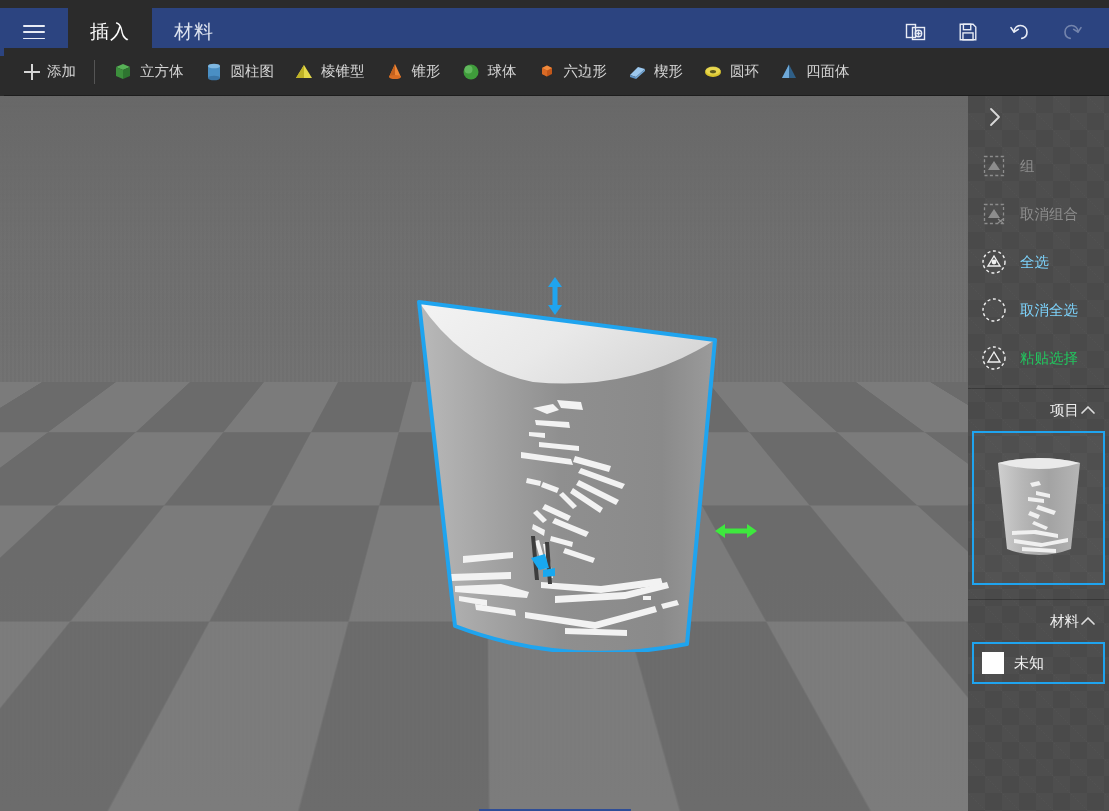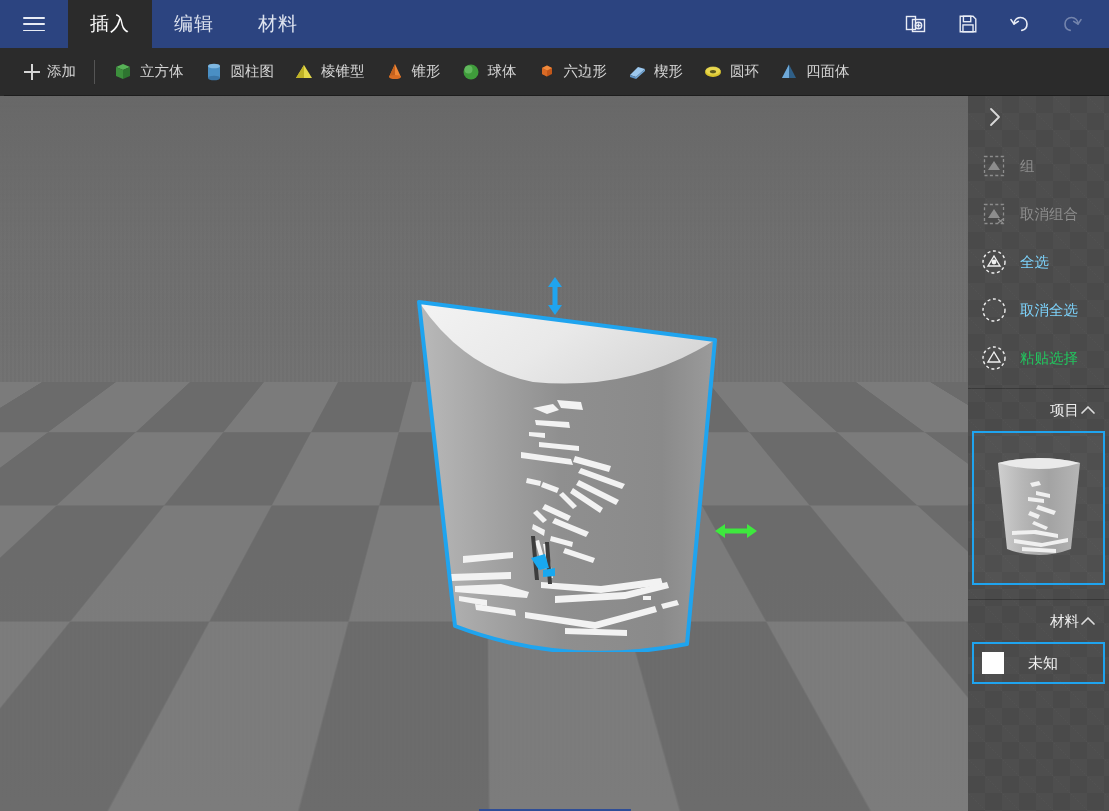--- a/index.html
+++ b/index.html
@@ -15,21 +15,21 @@
   #app {
     position: relative;
     width: 1109px;
     height: 811px;
     overflow: hidden;
   }
 
   
   .menubar {
     position: absolute;
-    top: 0; left: 0;
+    top: 8px; left: 0;
     width: 1109px;
     height: 48px;
     background: #2c4480;
     display: flex;
     align-items: stretch;
   }
   .hamburger {
     width: 68px;
     display: flex;
     align-items: center;
@@ -289,21 +289,21 @@
     cursor:pointer;
   }
   .item-card svg { display:block; }
 
   .mat-card {
     margin: 0 4px;
     height: 42px;
     border: 2px solid #1fa4ef;
     display:flex;
     align-items:center;
-    gap: 24px;
+    gap: 10px;
     padding-left: 8px;
     box-sizing:border-box;
     color:#f2f2f2;
     font-size:15px;
     cursor:pointer;
   }
   .mat-swatch {
     width: 22px; height: 22px;
     background:#ffffff;
   }
@@ -316,21 +316,20 @@
   <div class="menubar">
     <div class="hamburger">
       <span class="bars">
           <i></i>
           <i></i>
           <i></i>
         </span>
     </div>
     <div class="menu-tabs">
       <div class="menu-tab active">插入</div>
-      <div class="menu-tab">编辑</div>
       <div class="menu-tab">材料</div>
     </div>
     <div class="menubar-spacer"></div>
     <div class="menubar-actions">
       <div class="mb-icon">
         <svg width="24" height="24" viewBox="0 0 24 24" fill="none" stroke="#e8ecf5" stroke-width="1.4">
           <rect x="2.5" y="4.5" width="9" height="13"></rect>
           <rect x="8.5" y="7.5" width="12" height="12"></rect>
           <circle cx="14.5" cy="13.5" r="3.2"></circle>
           <path d="M14.5 11.3v4.4M12.3 13.5h4.4"></path>

